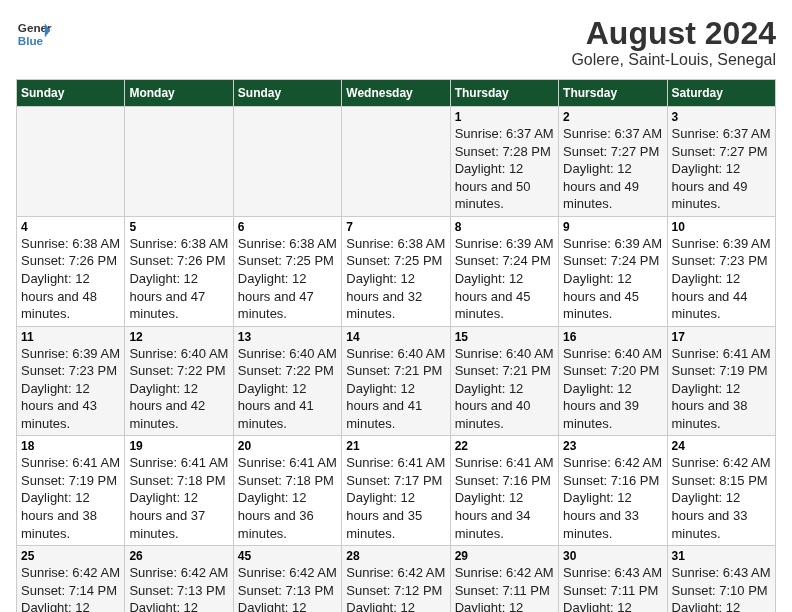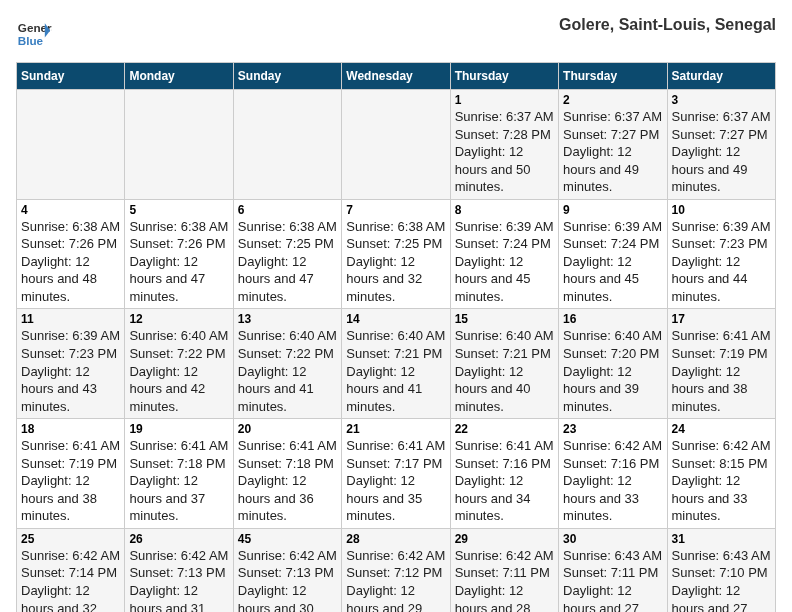--- a/index.html
+++ b/index.html
@@ -29,30 +29,30 @@
       text-align: right;
     }
     .title-block h1 {
       font-size: 32px;
       font-weight: bold;
       color: #333;
       line-height: 1.1;
     }
     .title-block h2 {
       font-size: 16px;
-      font-weight: bold;
+      font-weight: normal;
       color: #333;
     }
     .calendar {
       width: 100%;
       border-collapse: collapse;
       font-size: 11px;
     }
     .calendar thead tr th {
-      background: #0c4a6e;
+      background: #14532d;
       color: #fff;
       padding: 6px 4px;
       text-align: left;
       font-size: 12px;
       font-weight: bold;
       border: 1px solid #ccc;
     }
     .calendar tbody tr td {
       border: 1px solid #ccc;
       vertical-align: top;
@@ -87,20 +87,21 @@
 
 <div class="header">
   <div class="logo">
     <svg class="logo-icon" viewBox="0 0 40 40">
       <text x="2" y="18" font-size="13" font-weight="bold" fill="#333">General</text>
       <text x="2" y="32" font-size="13" font-weight="bold" fill="#3a7fc1">Blue</text>
       <polygon points="32,8 38,16 32,24" fill="#3a7fc1"></polygon>
     </svg>
   </div>
   <div class="title-block">
+    <h1>August 2024</h1>
     <h2>Golere, Saint-Louis, Senegal</h2>
   </div>
 </div>
 
 <table class="calendar">
   <thead>
     <tr>
       <th>Sunday</th>
       <th>Monday</th>
       <th>Sunday</th>

